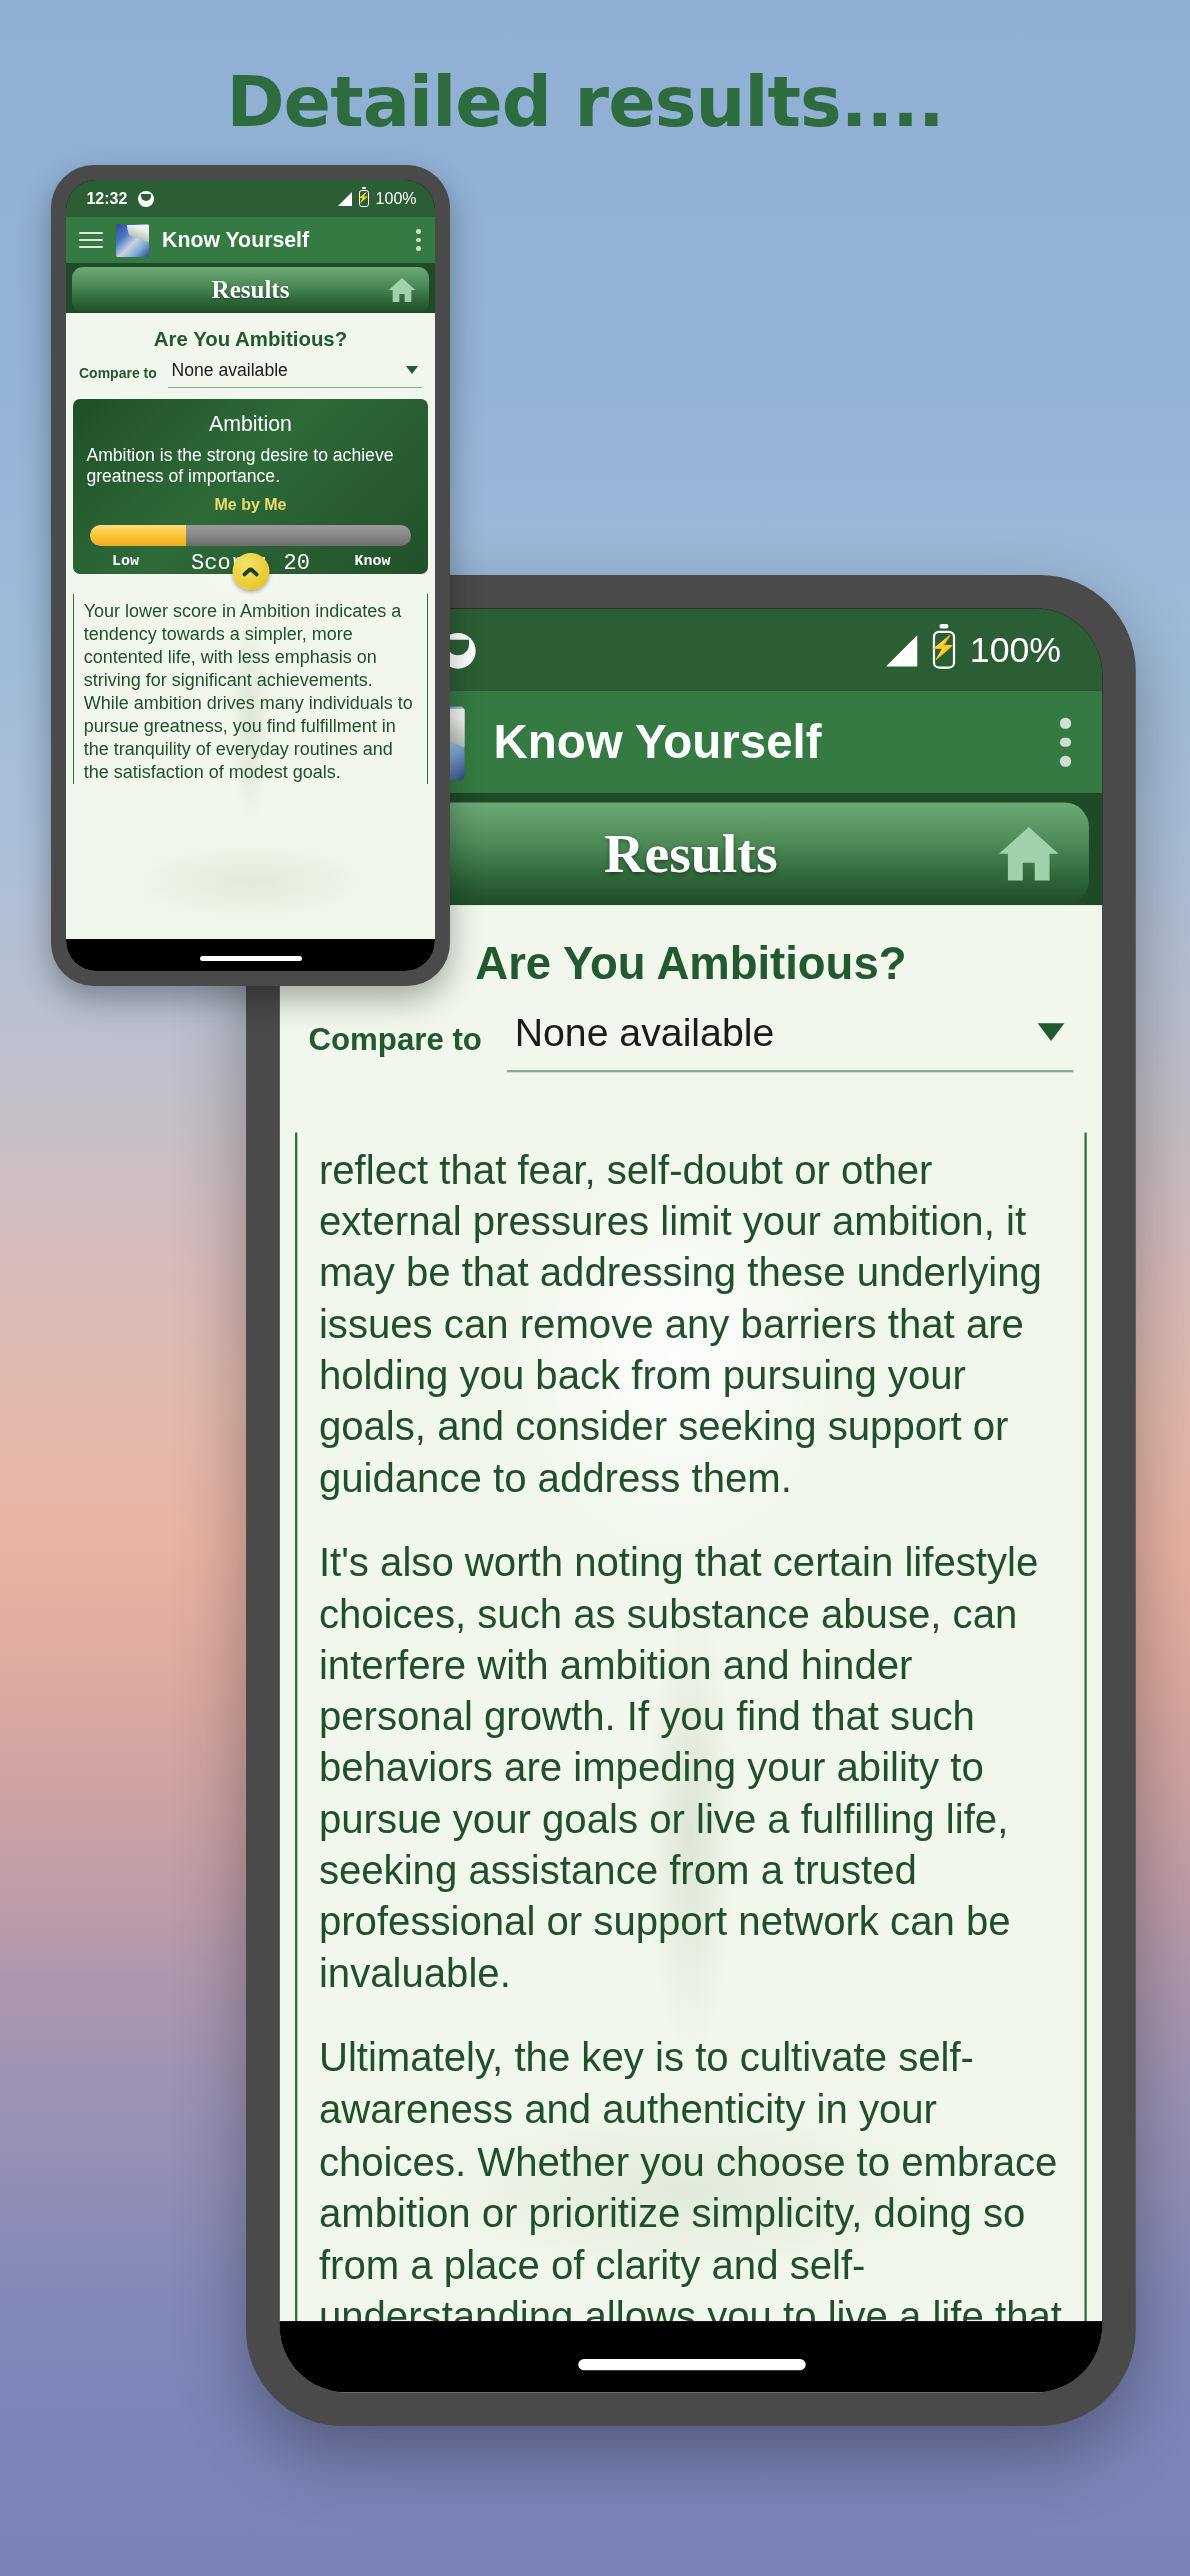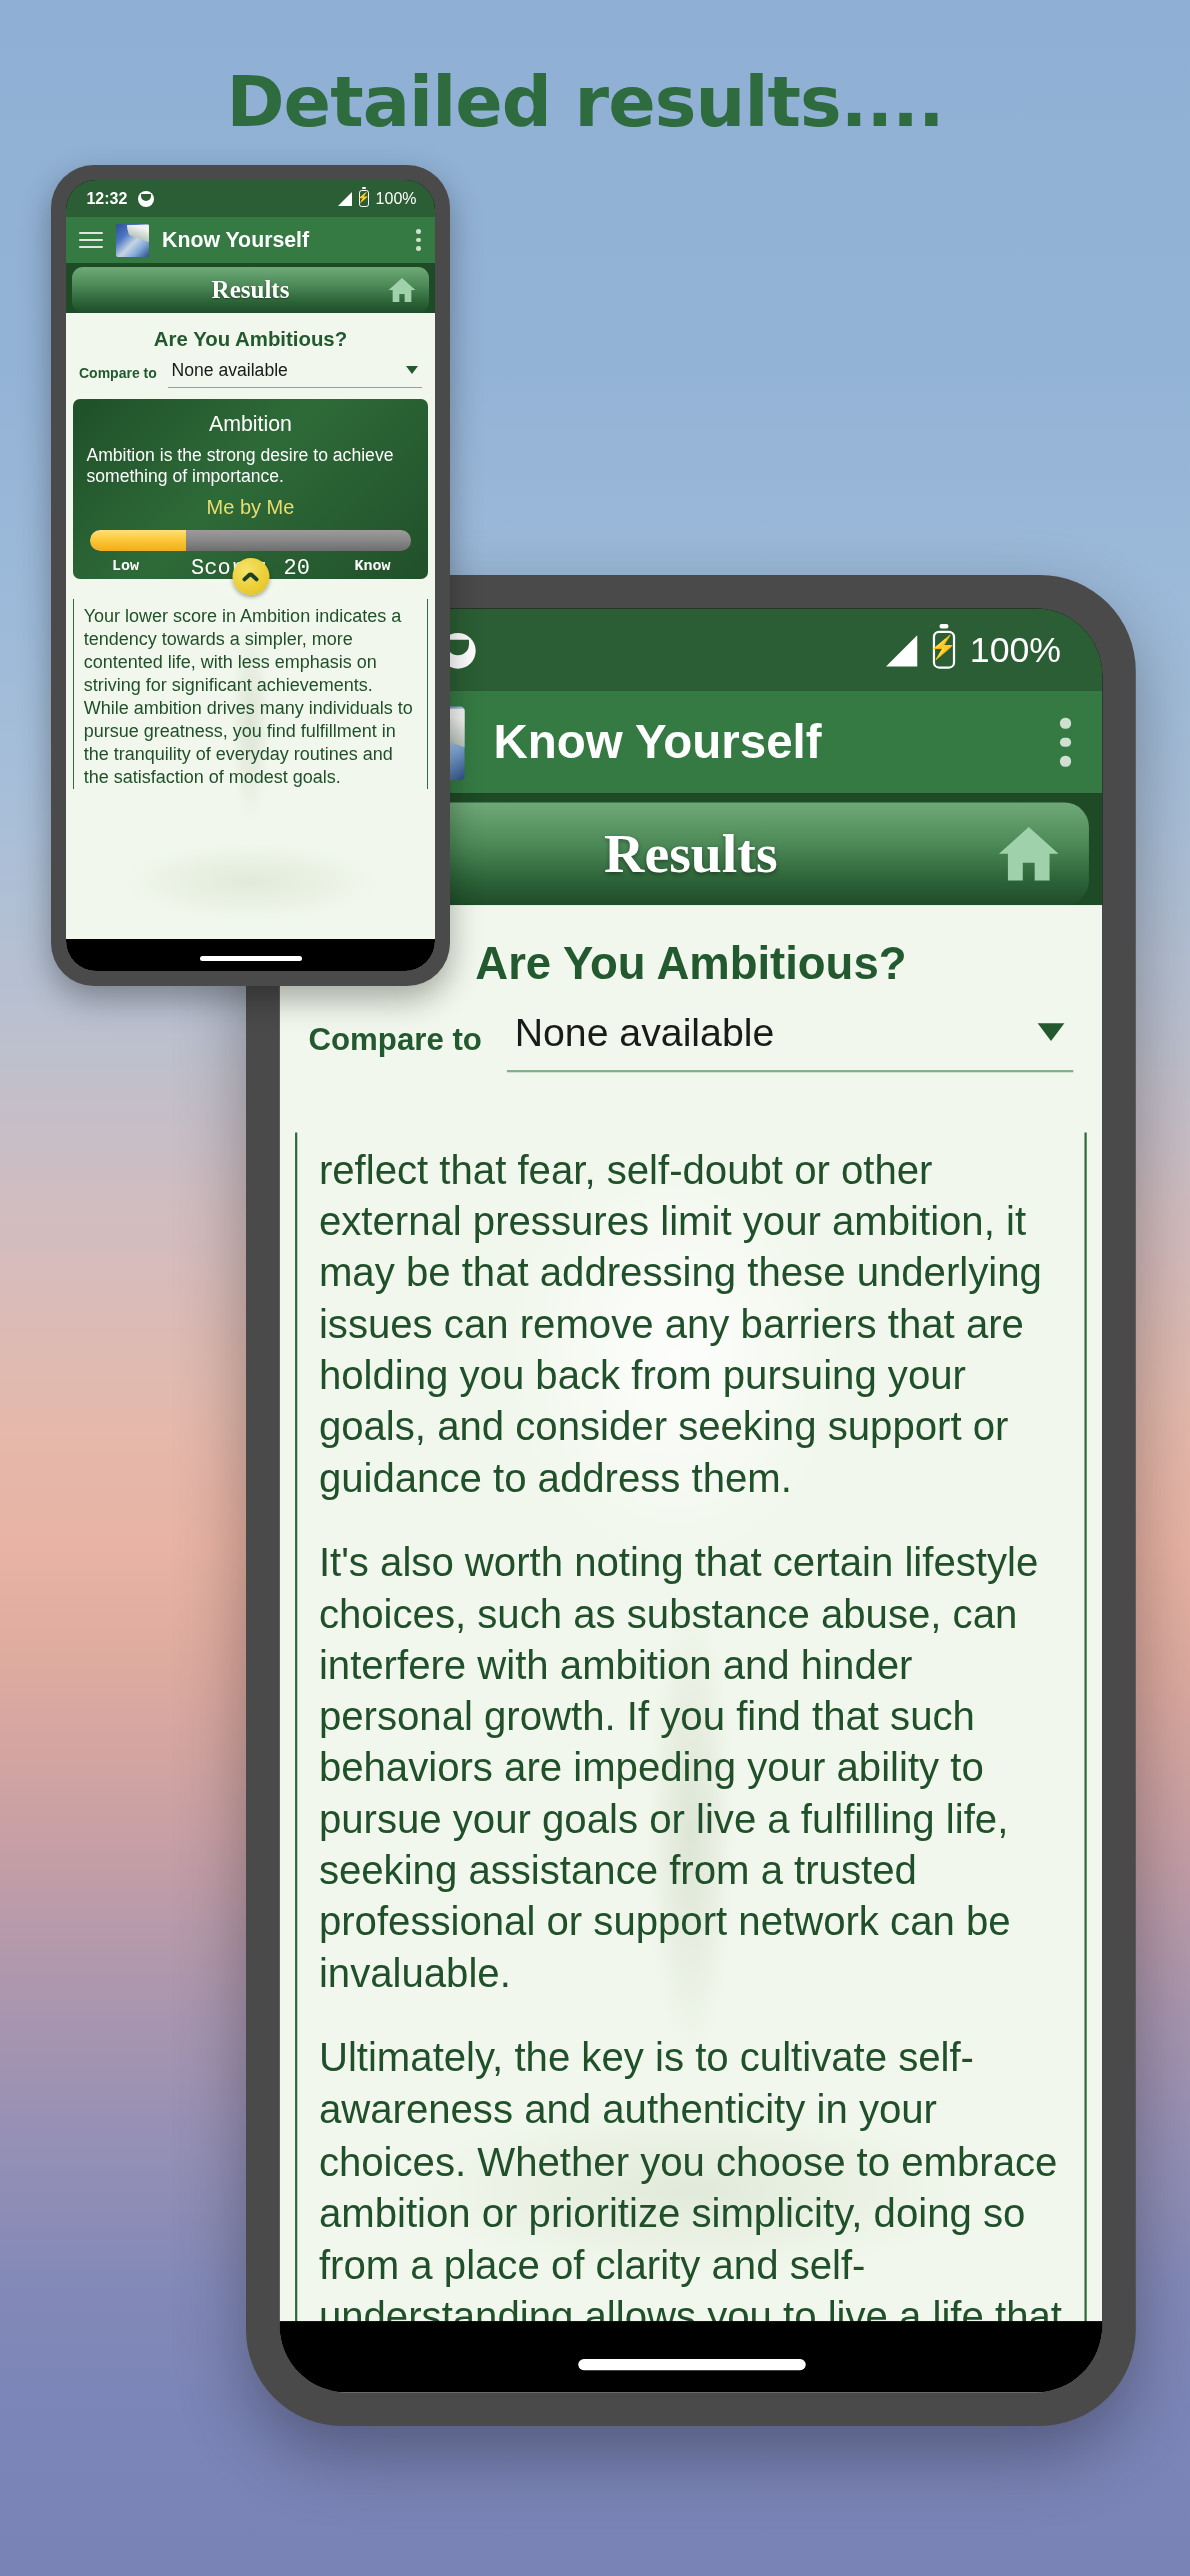--- a/index.html
+++ b/index.html
@@ -148,21 +148,21 @@
           border-color:#23592f transparent transparent transparent;}
 
   
   .card{
     margin:3.7px 7.4px 0;border-radius:7px;
     background:linear-gradient(135deg,#1f5029 0%,#2e6a38 45%,#21502a 100%);
     color:#fff;padding:13px 13px 0;position:relative;text-align:center;
   }
   .card h3{ font-size:21.3px;font-weight:400;margin-bottom:8.3px;}
   .card p.desc{ font-size:17.6px;line-height:1.22;text-align:left;font-weight:400;}
-  .mebyme{ color:#ecdc6e;font-weight:400;font-size:20px;margin-top:8.3px;}
+  .mebyme{ color:#ecdc6e;font-weight:700;font-size:16px;margin-top:8.3px;}
   .bar-outer{
     margin:11px 3.7px 0;height:20.4px;border-radius:10.2px;
     background:linear-gradient(180deg,#9b9b9b 0%,#8a8a8a 45%,#6d6d6d 100%);
     overflow:hidden;
   }
   .bar-fill{
     height:100%;border-radius:10.2px 0 0 10.2px;
     background:linear-gradient(180deg,#ffdf7a 0%,#fcc93a 45%,#f0ad1b 100%);
   }
   .bar-labels{
@@ -321,21 +321,21 @@
       <div class="compare-row">
         <span class="compare-lab">Compare to</span>
         <div class="select">
           <span>None available</span>
           <span class="caret"></span>
         </div>
       </div>
 
       <div class="card">
         <h3>Ambition</h3>
-        <p class="desc">Ambition is the strong desire to achieve something of importance.</p>
+        <p class="desc">Ambition is the strong desire to achieve greatness of importance.</p>
         <div class="mebyme">Me by Me</div>
         <div class="bar-outer">
           <div class="bar-fill" id="barfill" style="width: 30%;"></div>
         </div>
         <div class="bar-labels">
           <span class="lo">Low</span>
           <span class="score">Score: 20</span>
           <span class="hi">Know</span>
         </div>
         <div class="chev-btn">

